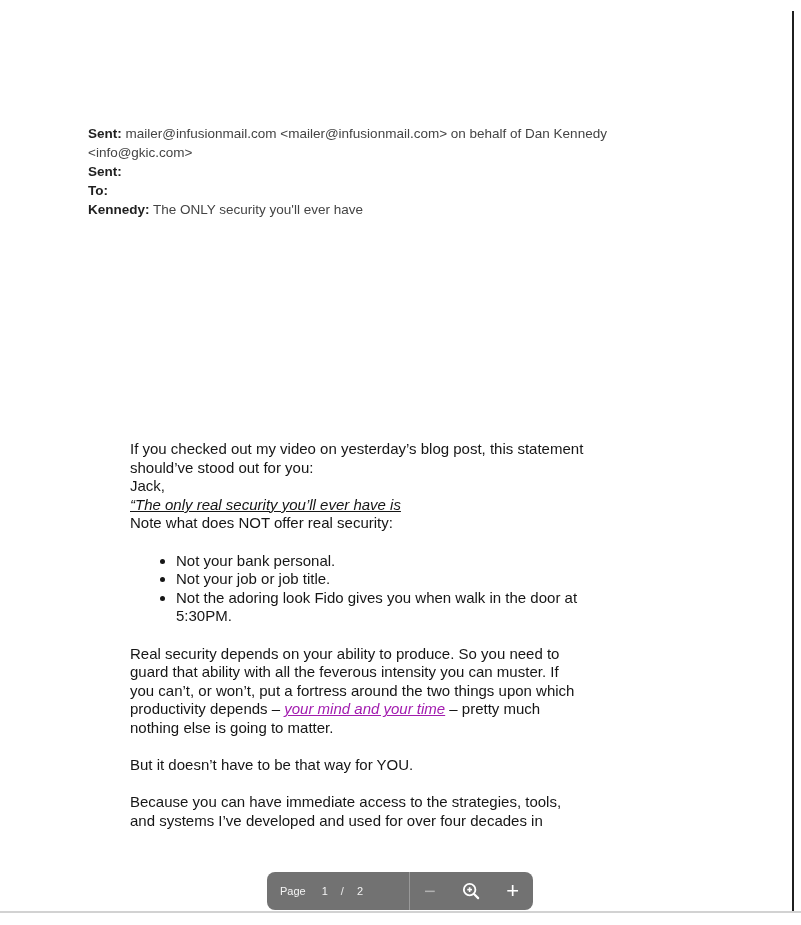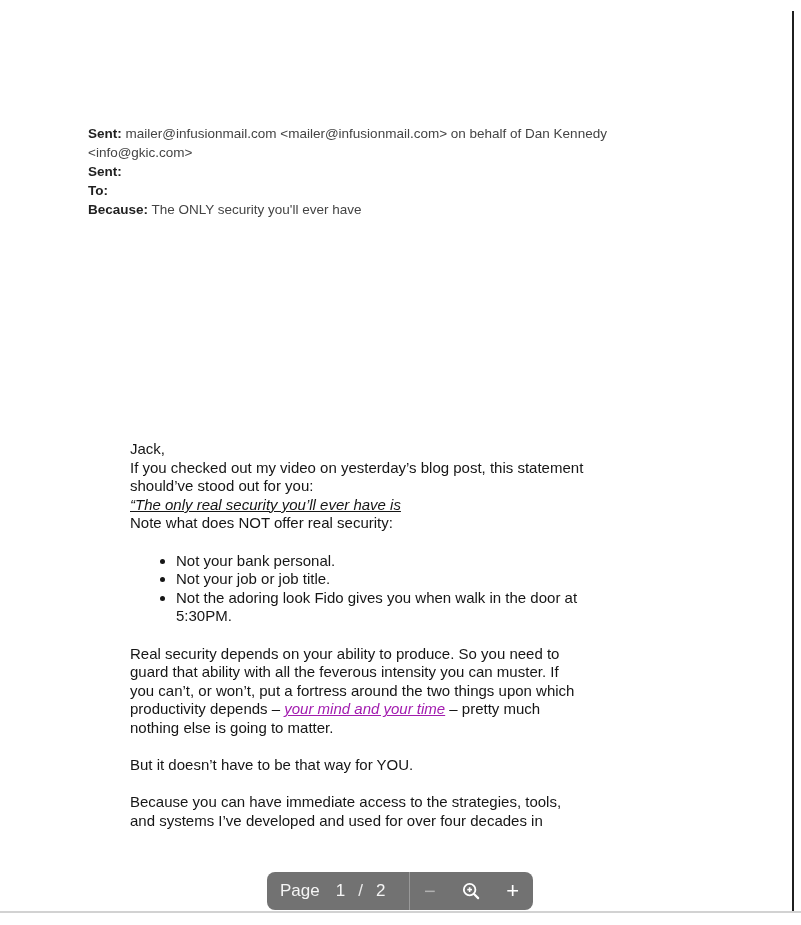--- a/index.html
+++ b/index.html
@@ -94,21 +94,21 @@
     align-items: stretch;
     color: #f5f5f5;
     z-index: 10;
   }
   .tb-page-section {
     display: flex;
     align-items: center;
     width: 142px;
     padding-left: 13px;
     box-sizing: border-box;
-    font-size: 17px;
+    font-size: 11px;
   }
   .tb-page-label { font-weight: 500; }
   .tb-page-num {
     margin-left: 16px;
     cursor: text;
   }
   .tb-page-sep {
     margin-left: 13px;
     color: rgba(255,255,255,0.85);
   }
@@ -146,26 +146,26 @@
 <body>
 
 <div class="viewport">
 
   <div class="doc-page">
 
     <div class="email-headers">
       <div class="line"><span class="hdr-label">Sent:</span> <span>mailer@infusionmail.com &lt;mailer@infusionmail.com&gt; on behalf of Dan Kennedy &lt;info@gkic.com&gt;</span></div>
       <div class="line"><span class="hdr-label">Sent:</span> <span></span></div>
       <div class="line"><span class="hdr-label">To:</span> <span></span></div>
-      <div class="line"><span class="hdr-label">Because:</span> <span>The ONLY security you'll ever have</span></div>
+      <div class="line"><span class="hdr-label">Kennedy:</span> <span>The ONLY security you'll ever have</span></div>
     </div>
 
     <div class="email-body">
+      <div class="line">If you checked out my video on yesterday’s blog post, this statement should’ve stood out for you:</div>
       <div class="line">Jack,</div>
-      <div class="line">If you checked out my video on yesterday’s blog post, this statement should’ve stood out for you:</div>
       <div class="quote-line">“The only real security you’ll ever have is</div>
       <div class="line">Note what does NOT offer real security:</div>
 
       <ul>
         <li>Not your bank personal.</li>
         <li>Not your job or job title.</li>
         <li>Not the adoring look Fido gives you when walk in the door at 5:30PM.</li>
       </ul>
 
       <p><span>Real security depends on your ability to produce. So you need to guard that ability with all the feverous intensity you can muster. If you can’t, or won’t, put a fortress around the two things upon which productivity depends – </span><span class="body-link">your mind and your time</span><span> – pretty much nothing else is going to matter.</span></p>

